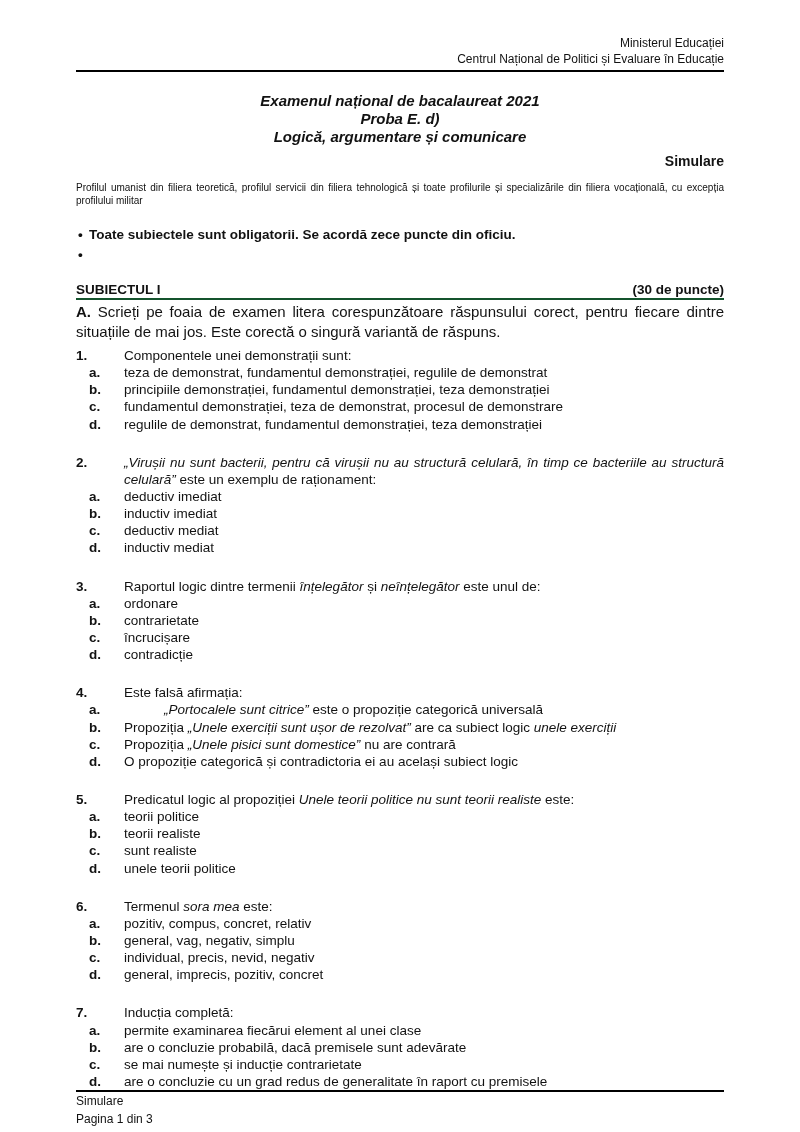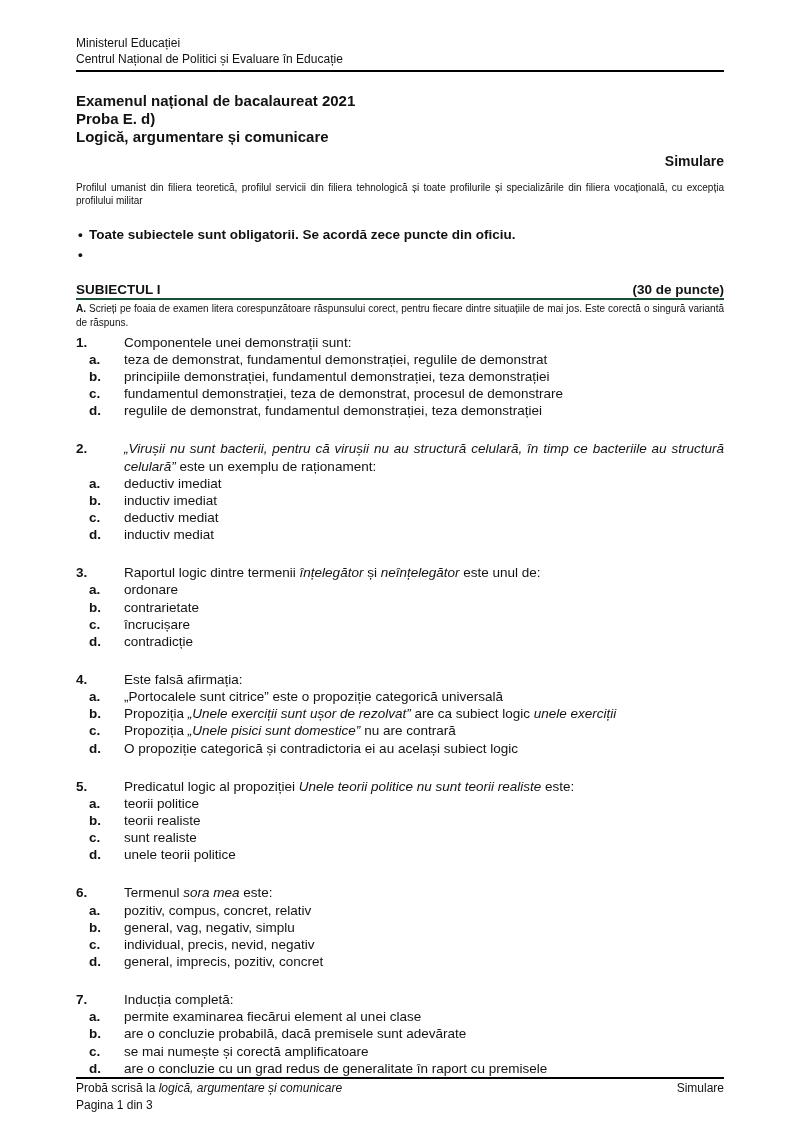--- a/index.html
+++ b/index.html
@@ -10,31 +10,31 @@
     color: #121212;
     -webkit-font-smoothing: antialiased;
   }
   .page {
     width: 100%; height: 100%;
     padding: 36px 76px 24px 76px;
     display: flex; flex-direction: column;
   }
   
   .org-header {
-    text-align: left;
+    text-align: right;
     font-size: 12px; line-height: 1.3;
     padding-bottom: 3px;
     border-bottom: 2px solid #000;
   }
   
   .title-block {
     margin-top: 20px;
-    text-align: left;
+    text-align: center;
     font-weight: bold;
-    font-size: 15px; line-height: 1.2;
+    font-size: 15px; line-height: 1.2; font-style: italic;
   }
   .variant-line {
     margin-top: 7px;
     text-align: right;
     font-weight: bold;
     font-size: 14px;
   }
   
   .profile {
     margin-top: 12px;
@@ -48,21 +48,21 @@
   
   .subject-head {
     margin-top: 16px;
     display: flex; justify-content: space-between;
     font-weight: bold; font-size: 13.5px;
     border-bottom: 2px solid #14532d;
     padding-bottom: 1px;
   }
   
   .instruction {
-    font-size: 10px; line-height: 1.32;
+    font-size: 15px; line-height: 1.32;
     text-align: justify;
     margin-top: 2px;
   }
   
   .questions { font-size: 13.5px; }
   .question { margin-top: 5px; }
   .question + .question { margin-top: 21px; }
   .q-row { display: flex; line-height: 1.27; }
   .q-num { width: 48px; flex-shrink: 0; font-weight: bold; }
   .q-stem { flex: 1; text-align: justify; }
@@ -186,21 +186,21 @@
       </div>
     </div>
 
     <div class="question">
       <div class="q-row">
         <span class="q-num">4.</span>
         <span class="q-stem"><span>Este falsă afirmația:</span></span>
       </div>
       <div class="opt-row">
         <span class="opt-letter">a.</span>
-        <span class="opt-text"><span style="">„Portocalele sunt citrice”</span><span> este o propoziție categorică universală</span></span>
+        <span class="opt-text"><span style="font-style: italic; margin-left: 40px;">„Portocalele sunt citrice”</span><span> este o propoziție categorică universală</span></span>
       </div>
       <div class="opt-row">
         <span class="opt-letter">b.</span>
         <span class="opt-text"><span>Propoziția </span><span style="font-style: italic;">„Unele exerciții sunt ușor de rezolvat”</span><span> are ca subiect logic </span><span style="font-style: italic; margin-top: 20px;">unele exerciții</span></span>
       </div>
       <div class="opt-row">
         <span class="opt-letter">c.</span>
         <span class="opt-text"><span>Propoziția </span><span style="font-style: italic;">„Unele pisici sunt domestice”</span><span> nu are contrară</span></span>
       </div>
       <div class="opt-row">
@@ -263,31 +263,30 @@
       <div class="opt-row">
         <span class="opt-letter">a.</span>
         <span class="opt-text"><span>permite examinarea fiecărui element al unei clase</span></span>
       </div>
       <div class="opt-row">
         <span class="opt-letter">b.</span>
         <span class="opt-text"><span>are o concluzie probabilă, dacă premisele sunt adevărate</span></span>
       </div>
       <div class="opt-row">
         <span class="opt-letter">c.</span>
-        <span class="opt-text"><span>se mai numește și corectă amplificatoare</span></span>
+        <span class="opt-text"><span>se mai numește și inducție contrarietate</span></span>
       </div>
       <div class="opt-row">
         <span class="opt-letter">d.</span>
         <span class="opt-text"><span>are o concluzie cu un grad redus de generalitate în raport cu premisele</span></span>
       </div>
     </div>
 
   </div>
 
   <div class="footer">
     <div class="footer-line">
-      <span><span>Probă scrisă la </span><span style="font-style: italic;">logică, argumentare și comunicare</span></span>
       <span>Simulare</span>
     </div>
     <div class="footer-page">Pagina 1 din 3</div>
   </div>
 
 </div>
 
 </body></html>

